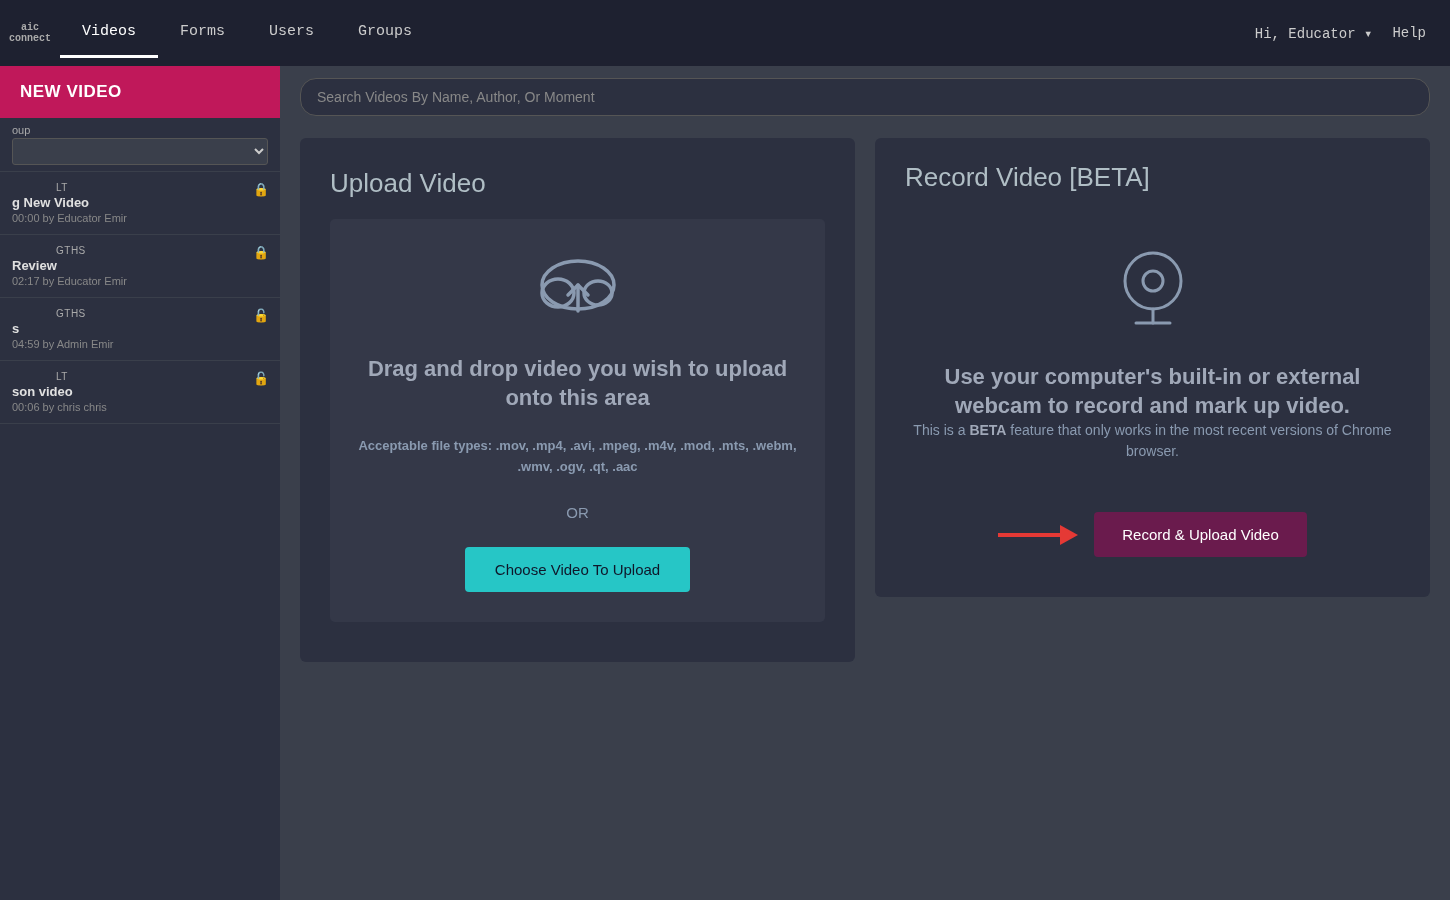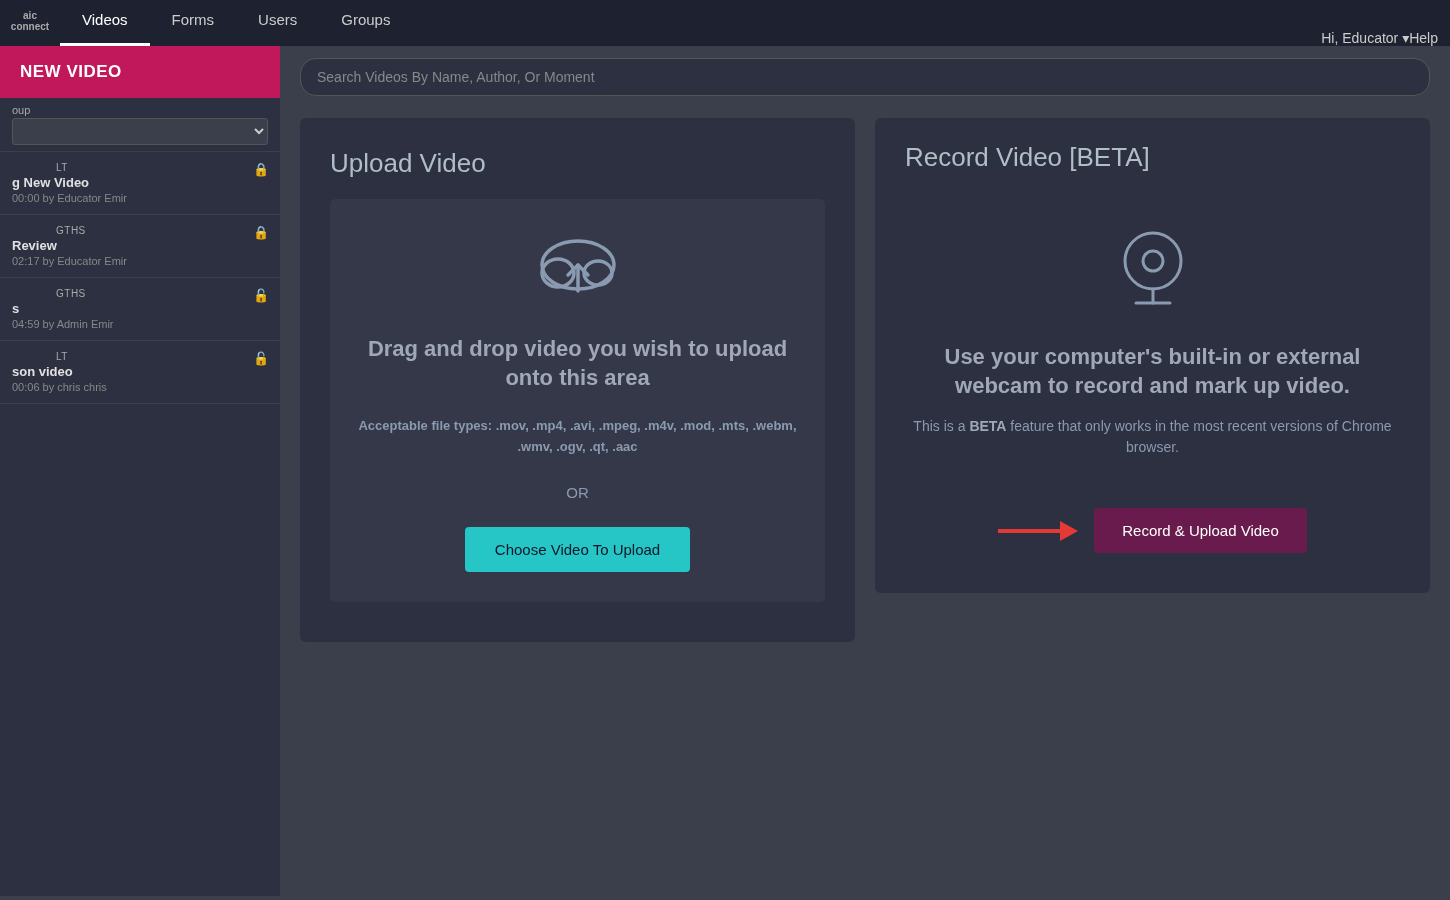--- a/index.html
+++ b/index.html
@@ -1,25 +1,26 @@
 <!DOCTYPE html>
 <html><head>
   <meta charset="utf-8">
   <style>
     * { margin: 0; padding: 0; box-sizing: border-box; }
     body { font-family: Arial, sans-serif; background: #3a3f4b; width: 1450px; height: 900px; overflow: hidden; }
 
     
     .top-nav {
       background: #1e2130;
-      height: 46px;
-      display: flex;
-      align-items: flex-end;
+      height: 66px;
+      display: flex;
+      align-items: center;
       padding: 0 0;
       position: relative;
+      font-family: Liberation Mono, monospace;
     }
     .logo-area {
       width: 60px;
       background: #1e2130;
       height: 50px;
       display: flex;
       align-items: center;
       justify-content: center;
       flex-shrink: 0;
     }
@@ -50,21 +51,22 @@
       border-bottom: 3px solid transparent;
     }
     .nav-tab.active {
       color: #fff;
       border-bottom: 3px solid #fff;
     }
     .nav-right {
       margin-left: auto;
       display: flex;
       align-items: center;
-      padding-right: 12px;
+      padding-right: 24px;
+      gap: 20px;
     }
     .nav-user {
       color: #ccc;
       font-size: 14px;
       cursor: pointer;
     }
     .nav-help {
       color: #ccc;
       font-size: 14px;
       cursor: pointer;
@@ -277,21 +279,20 @@
       width: 100%;
       display: flex;
       flex-direction: column;
       align-items: center;
     }
     .record-main-text {
       color: #a0a8b8;
       font-size: 22px;
       font-weight: bold;
       text-align: center;
-      margin-bottom: 16px;
       line-height: 1.3;
     }
     .record-sub-text {
       color: #8a9ab0;
       font-size: 14px;
       text-align: center;
       margin-bottom: 30px;
       line-height: 1.5;
     }
     .record-sub-text strong {

